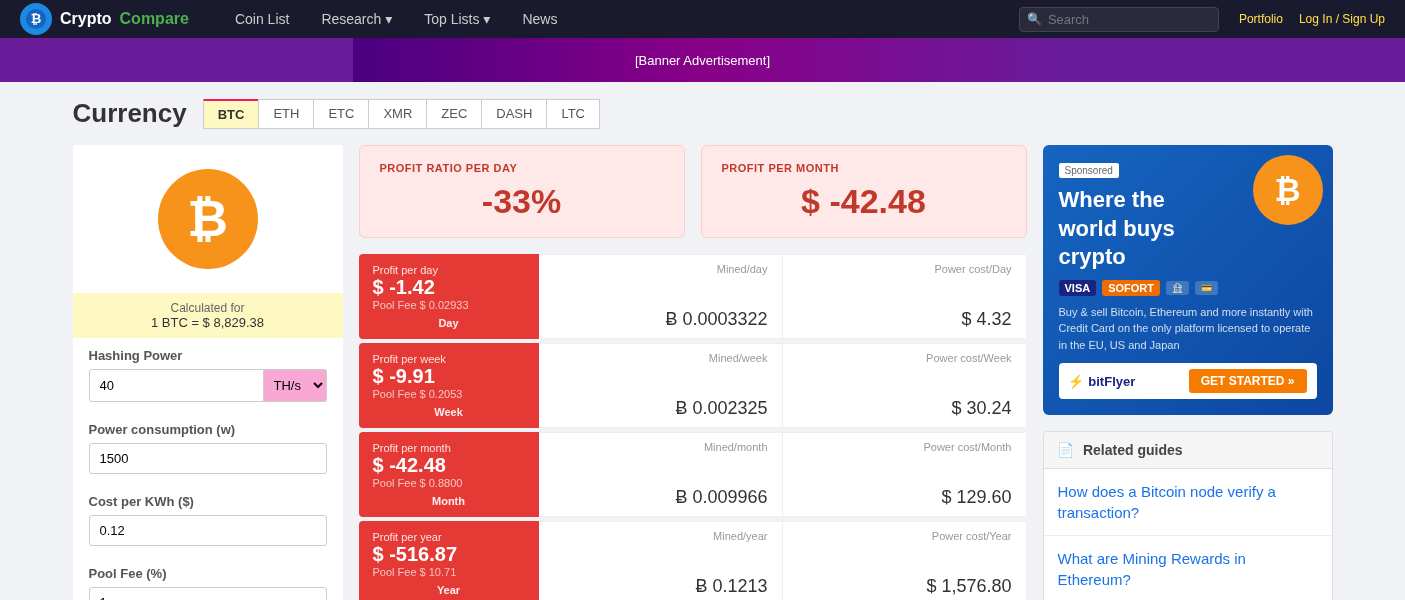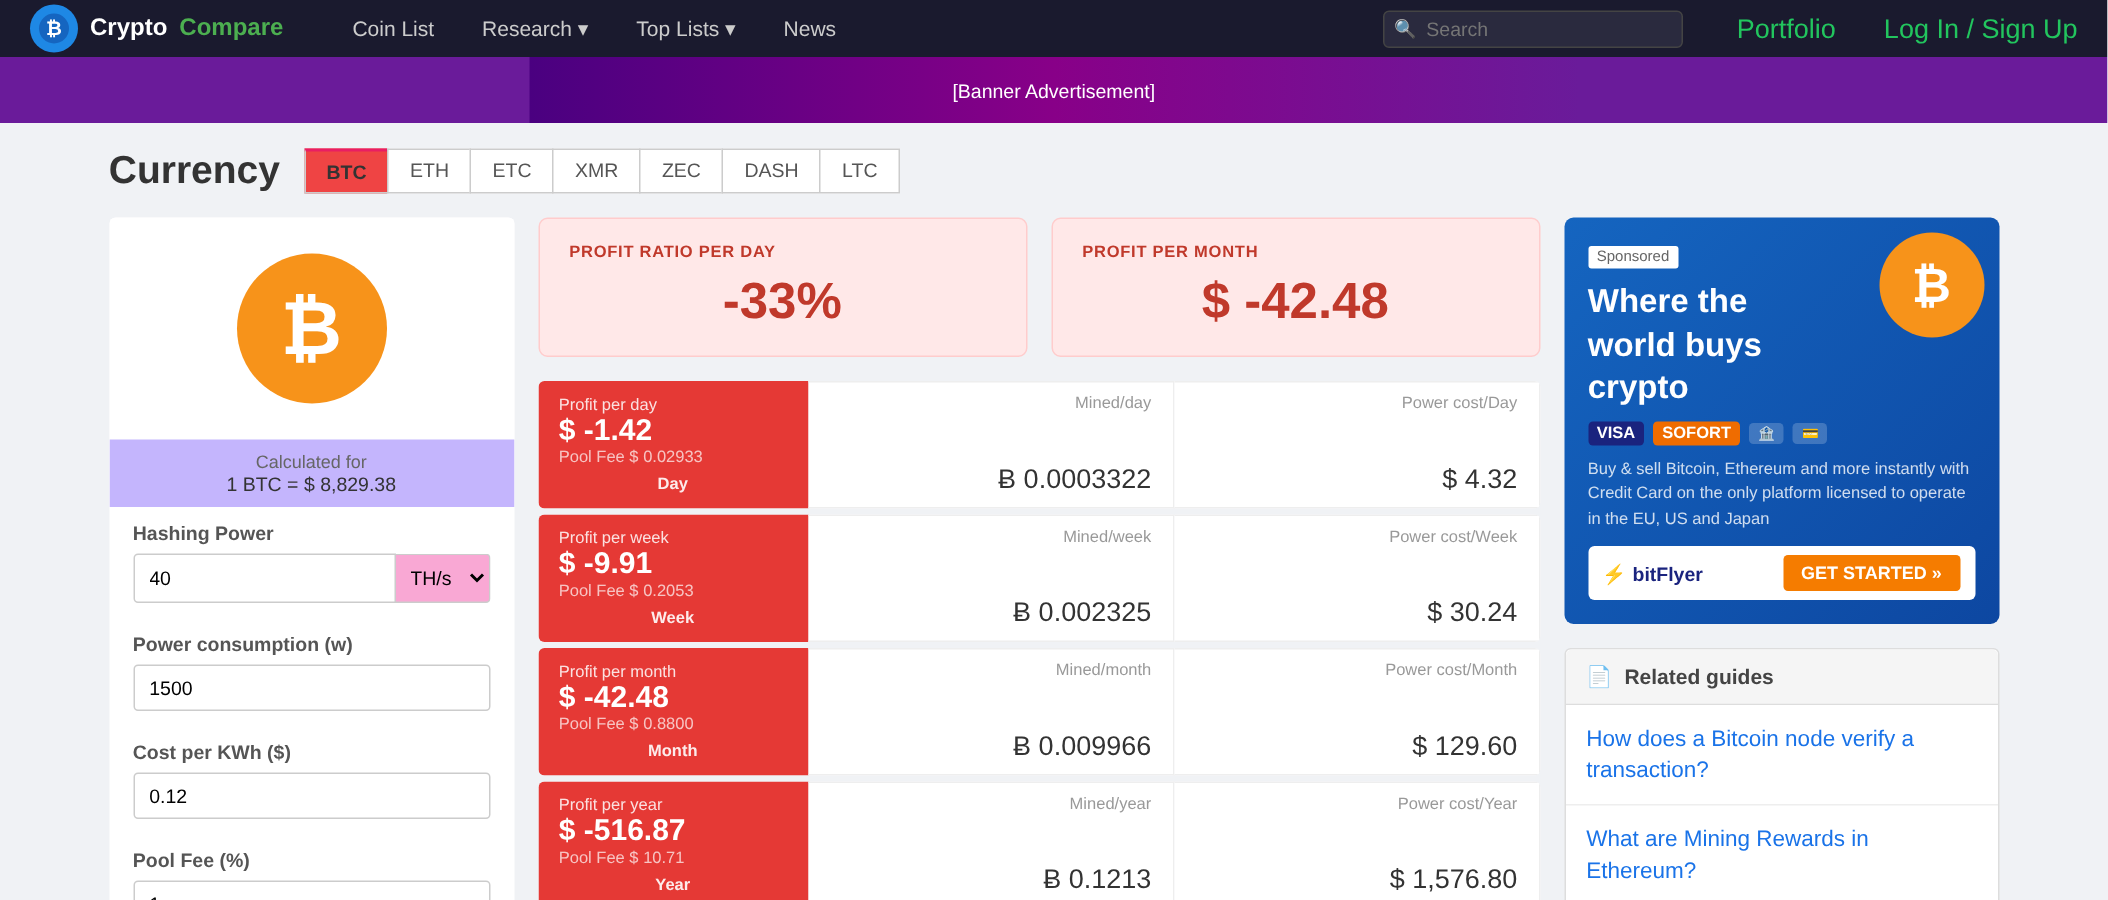--- a/index.html
+++ b/index.html
@@ -42,21 +42,21 @@
     .search-input {
       background: #2a2a3e; border: 1px solid #444; border-radius: 4px;
       color: #ccc; padding: 4px 8px 4px 28px; font-size: 13px;
       width: 200px; outline: none;
     }
     .search-icon-nav {
       position: absolute; left: 8px; top: 50%; transform: translateY(-50%);
       color: #888; font-size: 12px;
     }
     .nav-right { display: flex; align-items: center; gap: 16px; }
-    .nav-right a { color: #22c55e; text-decoration: none; font-size: 18px; margin-left: 16px; }
+    .nav-right a { color: #fde047; text-decoration: none; font-size: 12px; }
 
     
     .banner-strip {
       background: #6a1b9a;
       height: 44px;
       display: flex; align-items: flex-start; justify-content: center;
     }
 
     
     .page-container {
@@ -75,21 +75,21 @@
     .currency-tabs {
       display: flex; gap: 0;
     }
     .currency-tab {
       padding: 6px 14px; border: 1px solid #ccc; background: #fff;
       cursor: pointer; font-size: 13px; color: #555;
       border-right: none;
     }
     .currency-tab:last-child { border-right: 1px solid #ccc; }
     .currency-tab.active {
-      background: #ef4444; border-top: 2px solid #e91e63; color: #333; font-weight: bold;
+      background: #fef9c3; border-top: 2px solid #e91e63; color: #333; font-weight: bold;
     }
 
     
     .content-grid {
       display: grid;
       grid-template-columns: 270px 1fr 290px;
       gap: 16px;
     }
 
     
@@ -102,21 +102,21 @@
     }
     .btc-circle {
       width: 100px; height: 100px; border-radius: 50%;
       background: #f7931a;
       display: flex; align-items: center; justify-content: center;
       font-size: 50px; color: #fff; font-weight: bold;
       margin-bottom: 12px;
     }
     .calculated-for {
       font-size: 12px; color: #666; text-align: center;
-      background: #c4b5fd; width: 100%; padding: 8px; text-align: center;
+      background: #fef9c3; width: 100%; padding: 8px; text-align: center;
     }
     .calc-value { font-size: 13px; color: #333; font-weight: normal; }
 
     .input-group { padding: 10px 16px; }
     .input-label { font-size: 13px; color: #555; margin-bottom: 6px; font-weight: bold; }
     .input-row { display: flex; gap: 0; }
     .input-field {
       border: 1px solid #ccc; border-radius: 3px 0 0 3px;
       padding: 7px 10px; font-size: 13px; width: 100%; outline: none;
     }

